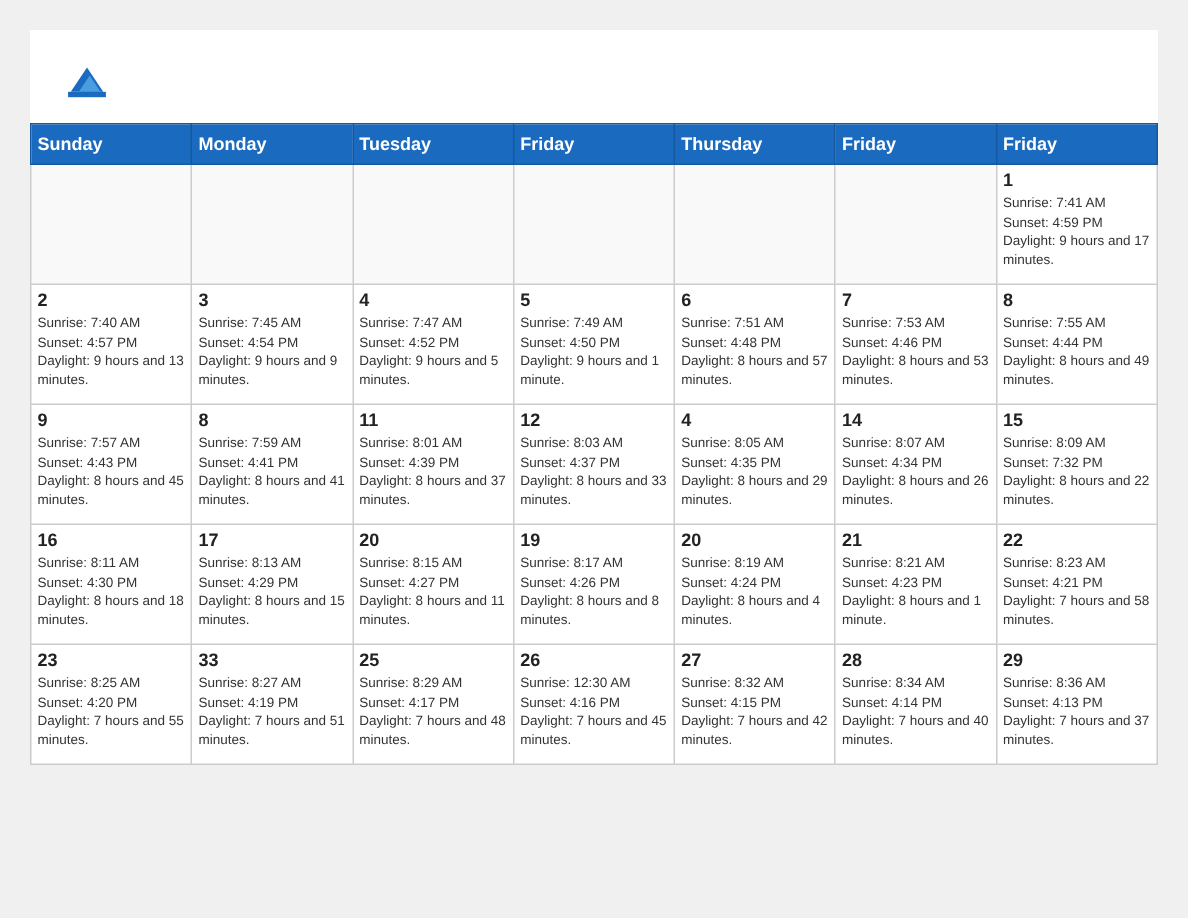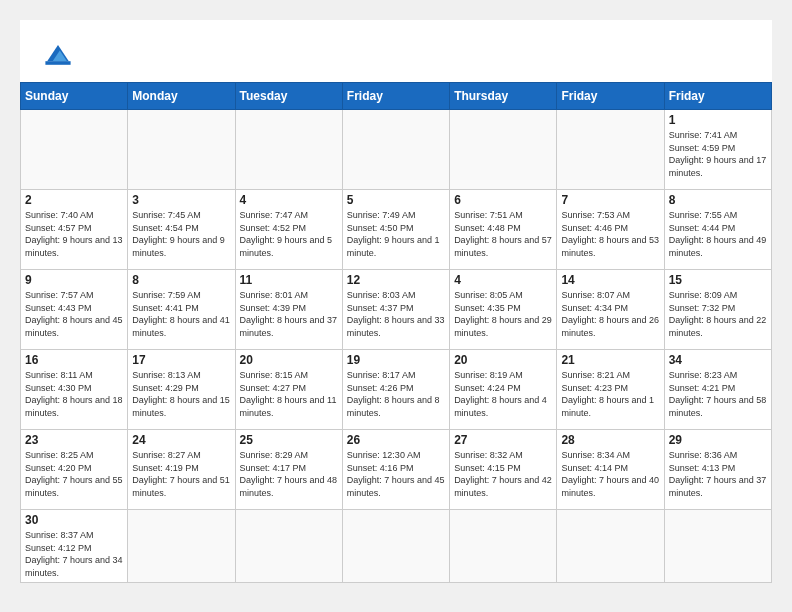--- a/index.html
+++ b/index.html
@@ -284,37 +284,37 @@
 and 4 minutes.</div>
           </td>
           <td>
             <span class="date-num">21</span>
             <div class="day-info">Sunrise: 8:21 AM
 Sunset: 4:23 PM
 Daylight: 8 hours
 and 1 minute.</div>
           </td>
           <td>
-            <span class="date-num">34</span>
+            <span class="date-num">22</span>
             <div class="day-info">Sunrise: 8:23 AM
 Sunset: 4:21 PM
 Daylight: 7 hours
 and 58 minutes.</div>
           </td>
         </tr>
         <tr>
           <td>
             <span class="date-num">23</span>
             <div class="day-info">Sunrise: 8:25 AM
 Sunset: 4:20 PM
 Daylight: 7 hours
 and 55 minutes.</div>
           </td>
           <td>
-            <span class="date-num">24</span>
+            <span class="date-num">33</span>
             <div class="day-info">Sunrise: 8:27 AM
 Sunset: 4:19 PM
 Daylight: 7 hours
 and 51 minutes.</div>
           </td>
           <td>
             <span class="date-num">25</span>
             <div class="day-info">Sunrise: 8:29 AM
 Sunset: 4:17 PM
 Daylight: 7 hours
@@ -341,31 +341,16 @@
 Daylight: 7 hours
 and 40 minutes.</div>
           </td>
           <td>
             <span class="date-num">29</span>
             <div class="day-info">Sunrise: 8:36 AM
 Sunset: 4:13 PM
 Daylight: 7 hours
 and 37 minutes.</div>
           </td>
-        </tr>
-        <tr class="last-row">
-          <td>
-            <span class="date-num">30</span>
-            <div class="day-info">Sunrise: 8:37 AM
-Sunset: 4:12 PM
-Daylight: 7 hours
-and 34 minutes.</div>
-          </td>
-          <td class="empty"></td>
-          <td class="empty"></td>
-          <td class="empty"></td>
-          <td class="empty"></td>
-          <td class="empty"></td>
-          <td class="empty"></td>
         </tr>
       </tbody>
   </table>
 </div>
 
 </body></html>

